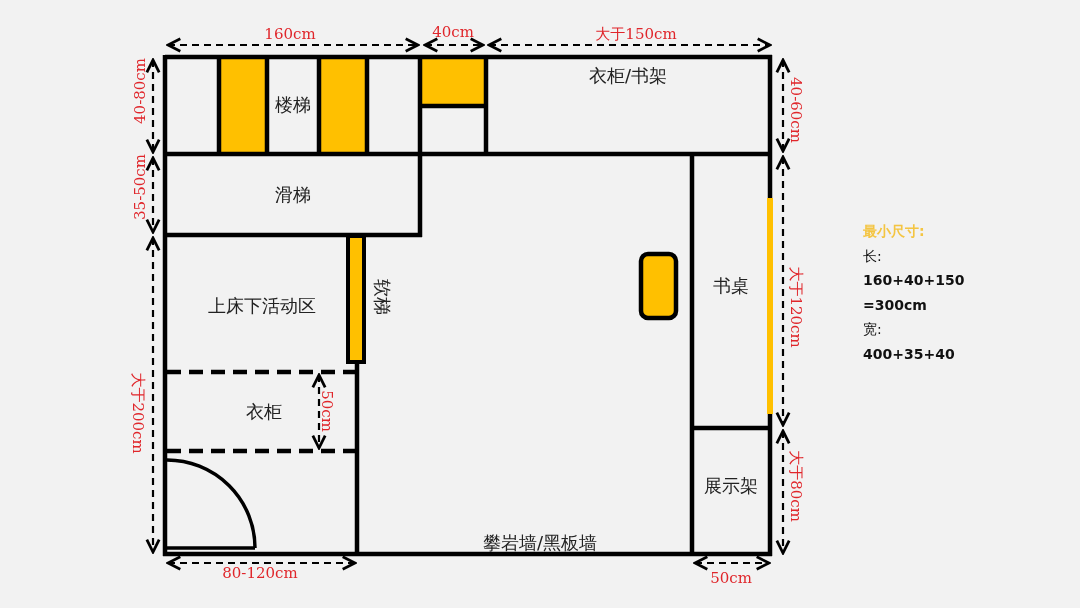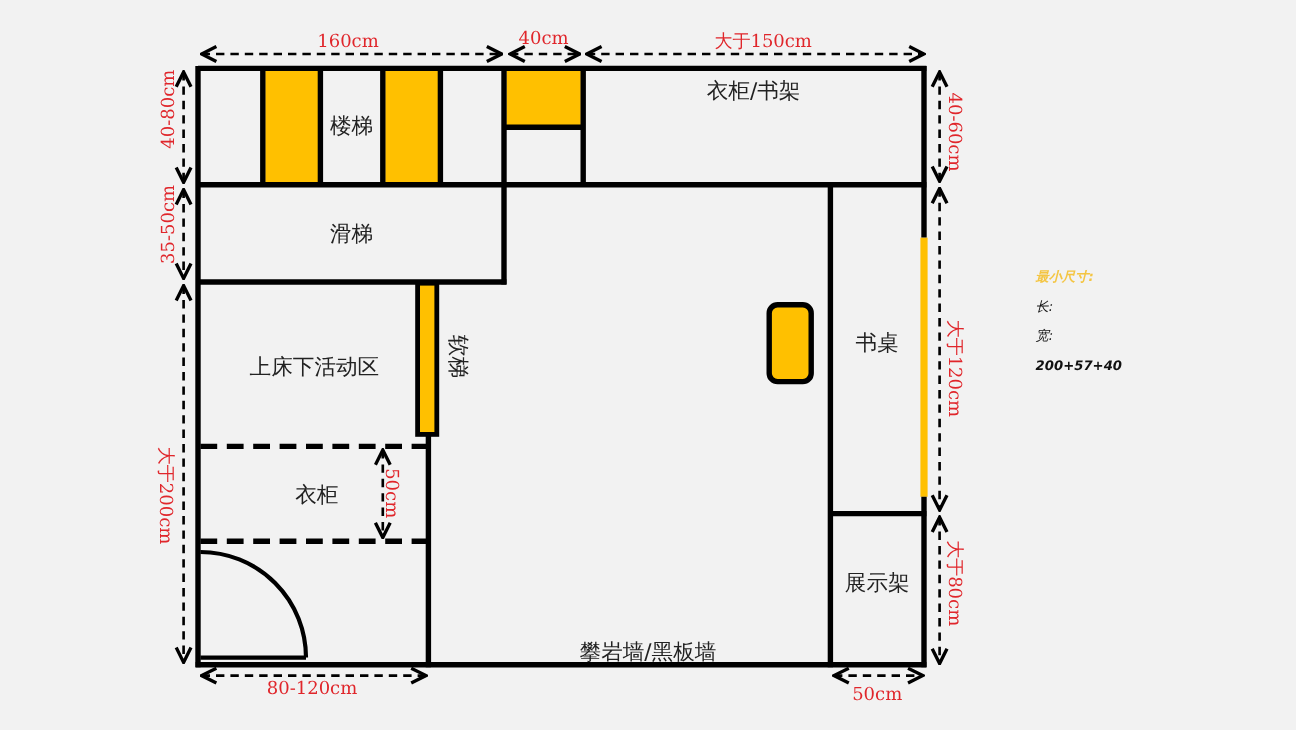--- a/index.html
+++ b/index.html
@@ -14,21 +14,21 @@
     font-family: "DejaVu Sans", "Liberation Sans", sans-serif;
     font-size: 18px; fill: #222222;
   }
   .dim {
     font-family: "DejaVu Serif", "Liberation Serif", serif;
     font-size: 15px; fill: #e0262b;
   }
   .note {
     position: absolute; left: 863px; top: 219px;
     font-family: "DejaVu Sans", "Liberation Sans", sans-serif;
-    font-size: 11px; line-height: 24.5px; color: #111111; font-weight: bold; font-style: italic;
+    font-size: 14px; line-height: 24.5px; color: #111111; font-weight: bold;
   }
   .note .title { color: #f4c542; font-weight: bold; }
   .note .cj { font-weight: normal; }
 </style>
 </head>
 <body>
 
 <div id="stage">
 <svg width="1080" height="608" viewBox="0 0 1080 608" xmlns="http://www.w3.org/2000/svg">
   <defs>
@@ -118,16 +118,18 @@
   <text class="dim" x="260" y="578" text-anchor="middle">80-120cm</text>
   <text class="dim" x="0" y="0" text-anchor="middle" transform="translate(791,110) rotate(90)">40-60cm</text>
   <text class="dim" x="0" y="0" text-anchor="middle" transform="translate(791,307) rotate(90)">大于120cm</text>
   <text class="dim" x="0" y="0" text-anchor="middle" transform="translate(791,486) rotate(90)">大于80cm</text>
   <text class="dim" x="731" y="583" text-anchor="middle">50cm</text>
 </svg>
 
 <div class="note">
   <div class="title">最小尺寸:</div>
   <div class="cj">长:</div>
+  <div>160+40+150</div>
+  <div>=300cm</div>
   <div class="cj">宽:</div>
-  <div>200+57+40</div>
+  <div>400+35+40</div>
 </div>
 </div>
 
 </body></html>

